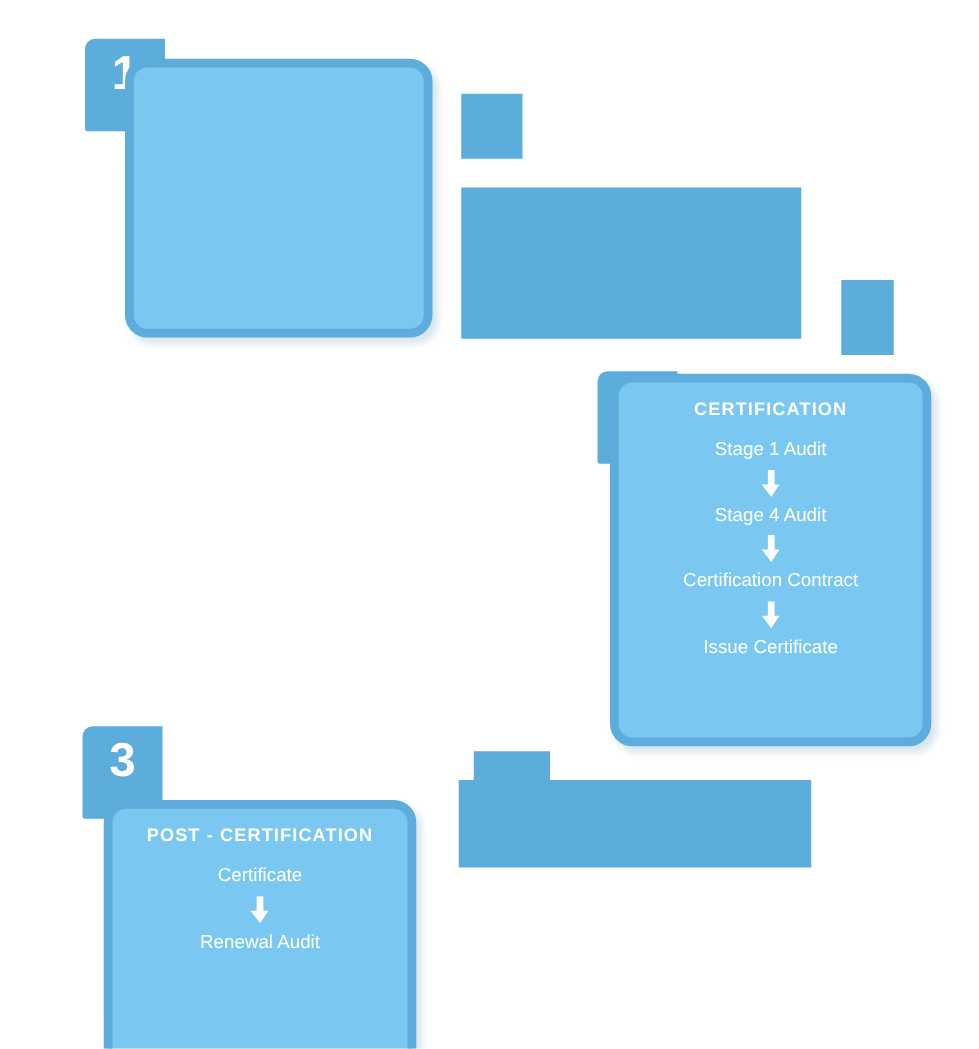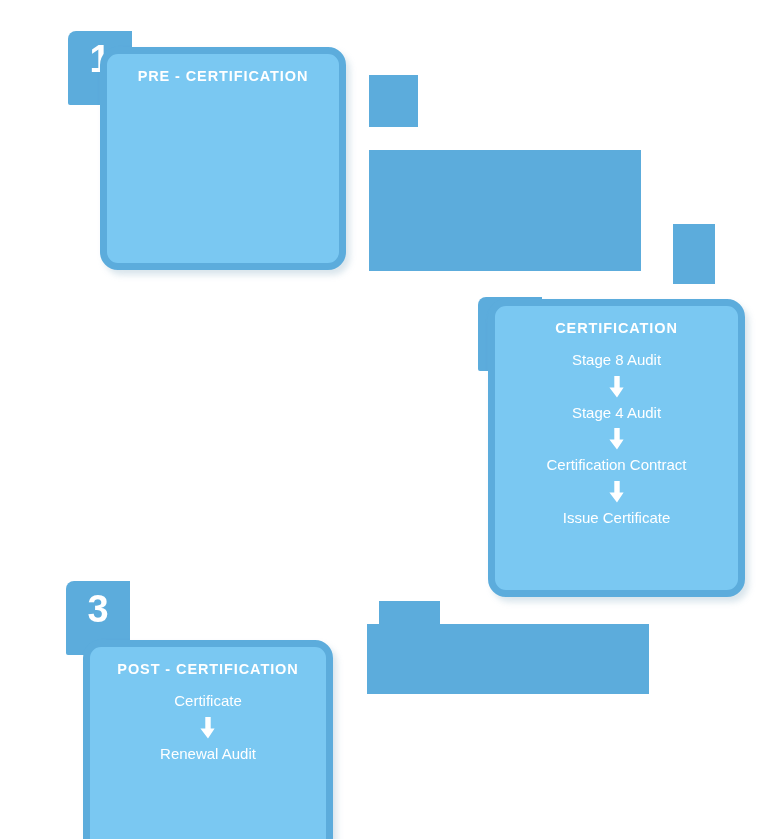--- a/index.html
+++ b/index.html
@@ -111,32 +111,31 @@
   <div class="deco-block" style="left:369px; top:150px; width:272px; height:121px;"></div>
   <div class="deco-block" style="left:673px; top:224px; width:42px; height:60px;"></div>
   <div class="deco-block" style="left:379px; top:601px; width:61px; height:25px;"></div>
   <div class="deco-block" style="left:367px; top:624px; width:282px; height:70px;"></div>
 
   <div class="step-group" style="left:0px; top:0px;">
     <div class="step-badge" style="left:68px; top:31px; width:64px; height:74px;">
       <span class="step-badge-num">1</span>
     </div>
     <div class="step-card gap-lg" style="left:100px; top:47px; width:246px; height:223px;">
-      <div class="step-title">PRE - CERTIFICATION</div>
     </div>
   </div>
 
   <div class="step-group" style="left:0px; top:0px;">
     <div class="step-badge" style="left:478px; top:297px; width:64px; height:74px;">
       <span class="step-badge-num">2</span>
     </div>
     <div class="step-card" style="left:488px; top:299px; width:257px; height:298px;">
       <div class="step-title">CERTIFICATION</div>
       <div class="step-flow">
-        <div class="step-item">Stage 8 Audit</div>
+        <div class="step-item">Stage 1 Audit</div>
         <svg class="arrow-icon" width="18" height="22" viewBox="0 0 18 22">
           <path d="M6.3 0 h5.4 v11.6 h3.9 L9 21.6 1.4 11.6 h4.9 z" fill="#ffffff"></path>
         </svg>
         <div class="step-item">Stage 4 Audit</div>
         <svg class="arrow-icon" width="18" height="22" viewBox="0 0 18 22">
           <path d="M6.3 0 h5.4 v11.6 h3.9 L9 21.6 1.4 11.6 h4.9 z" fill="#ffffff"></path>
         </svg>
         <div class="step-item">Certification Contract</div>
         <svg class="arrow-icon" width="18" height="22" viewBox="0 0 18 22">
           <path d="M6.3 0 h5.4 v11.6 h3.9 L9 21.6 1.4 11.6 h4.9 z" fill="#ffffff"></path>

